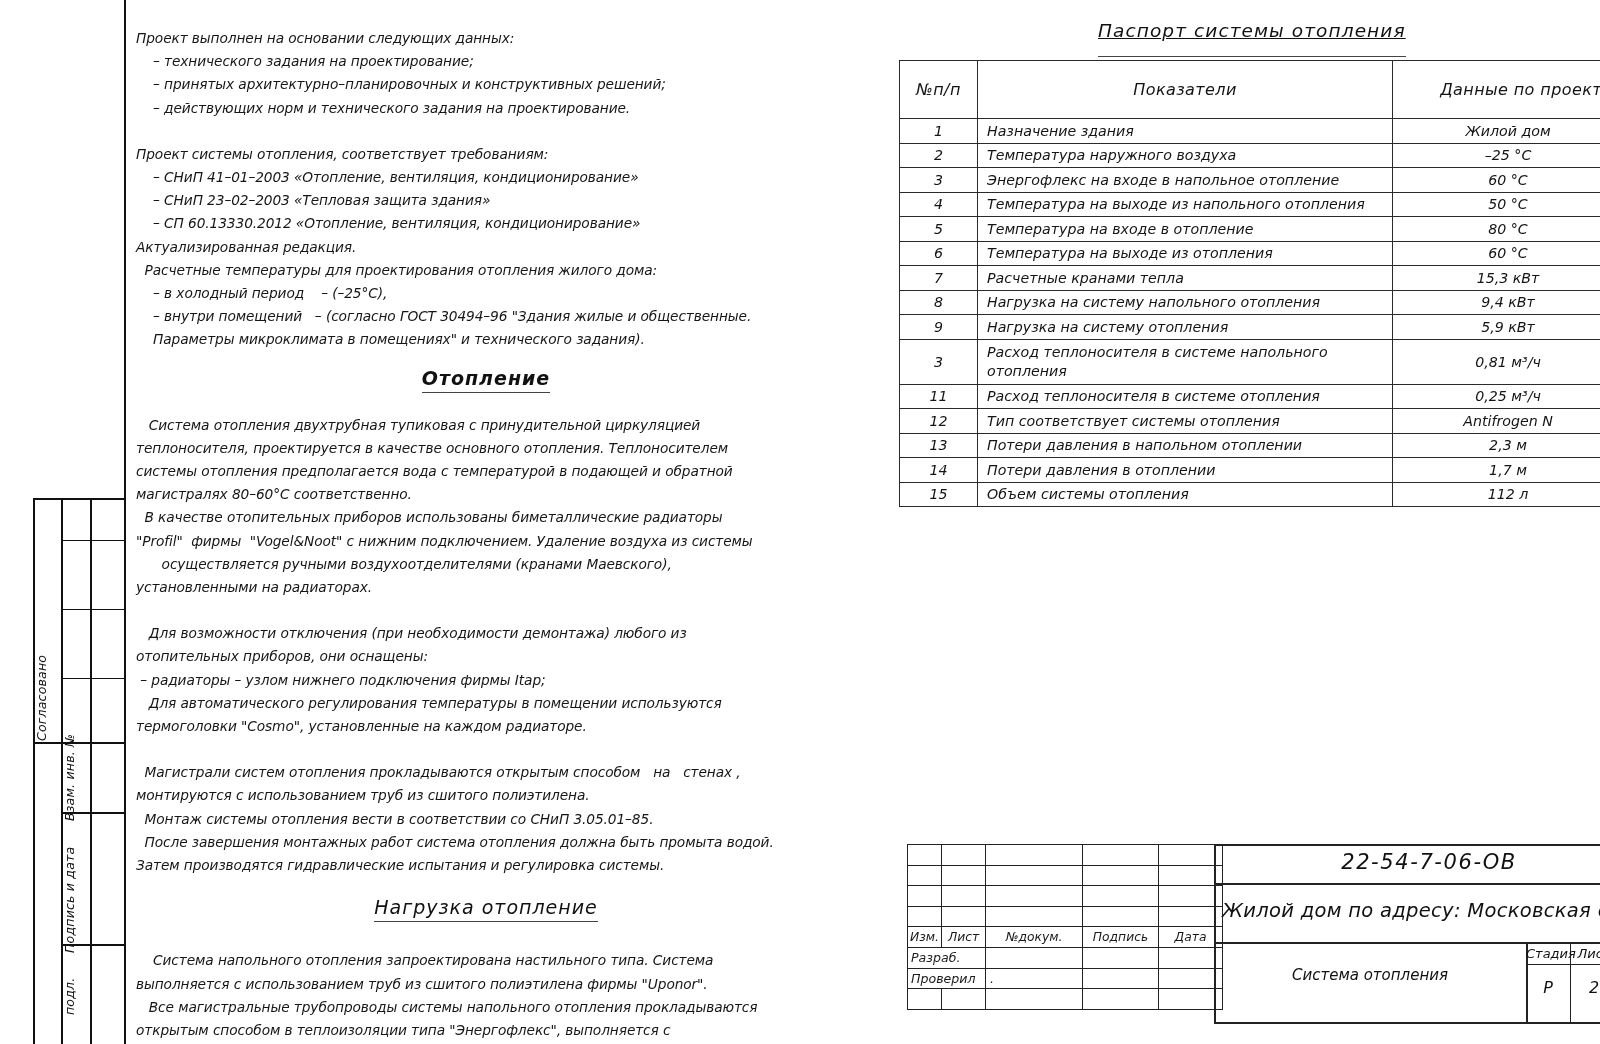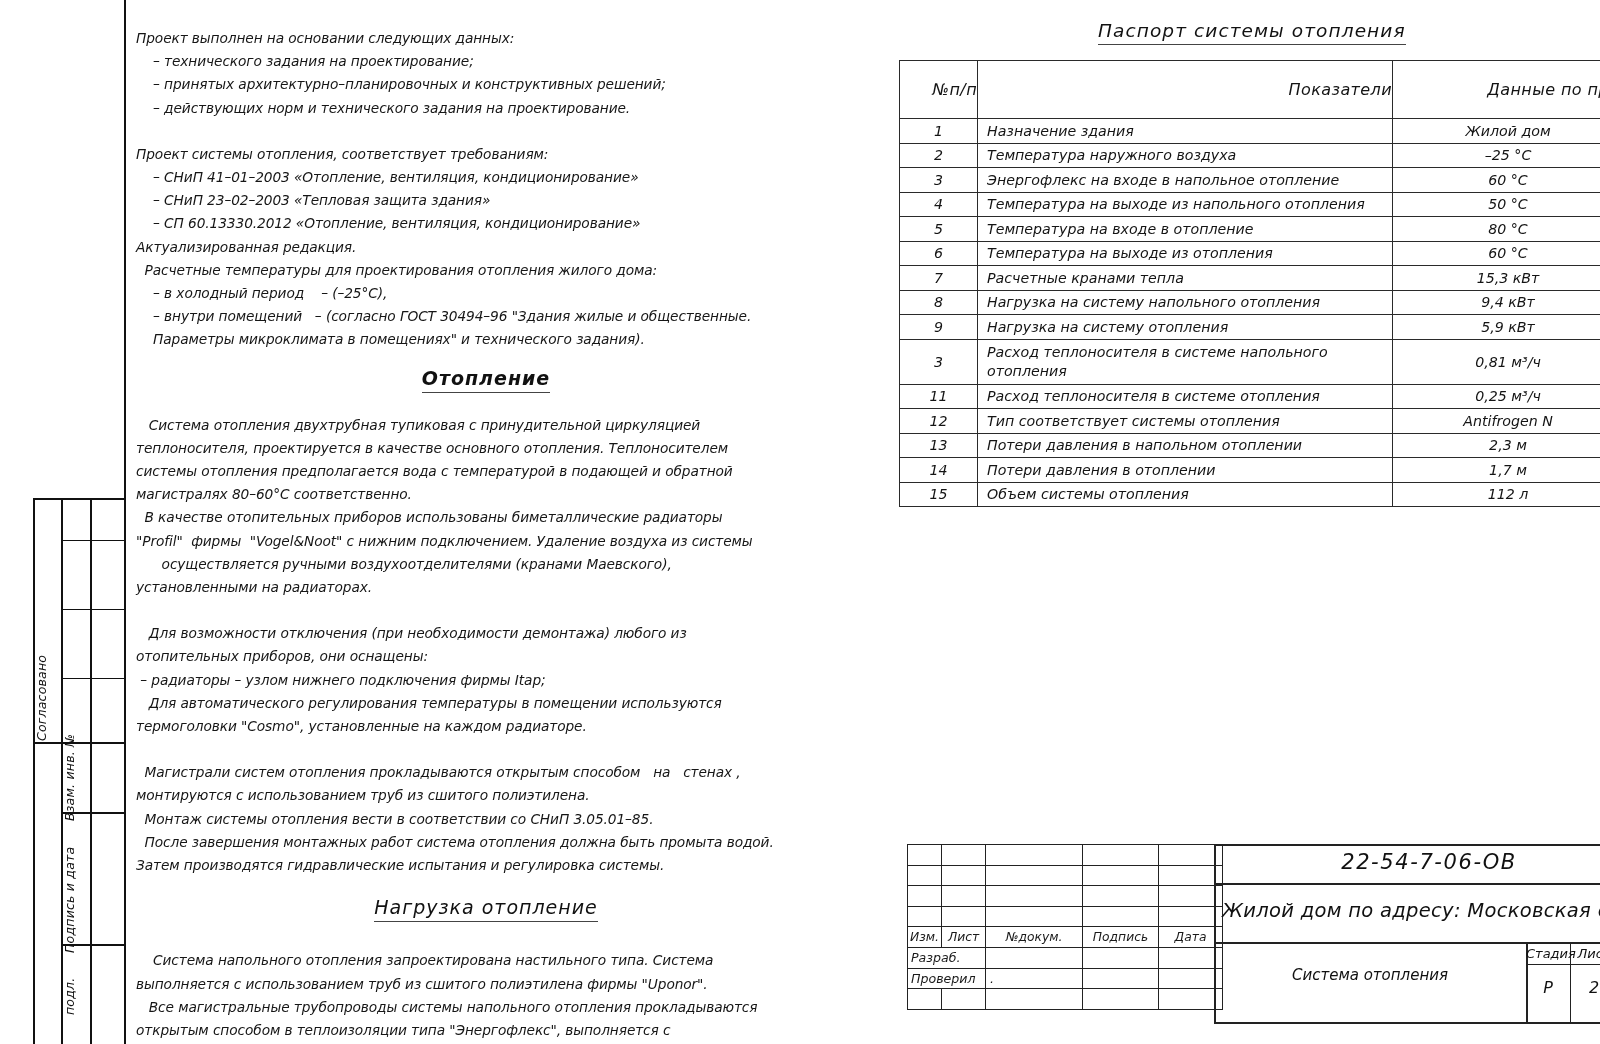--- a/index.html
+++ b/index.html
@@ -85,22 +85,23 @@
     top: 20px;
     font-family: "DejaVu Sans", sans-serif;
     font-style: italic;
     font-size: 18.5px;
     letter-spacing: 1.1px;
     color: #111;
     white-space: nowrap;
   }
   #passport-title span {
     border-bottom: 1.5px solid #444;
-    padding-bottom: 3px;
+    padding-bottom: 15px;
     display: inline-block;
+    text-decoration: underline;
   }
 
   #passport {
     position: absolute;
     left: 899px;
     top: 60px;
     width: 760px;   
     border-collapse: collapse;
     table-layout: fixed;
     font-family: "DejaVu Sans", sans-serif;
@@ -114,21 +115,20 @@
   #passport th, #passport td {
     border: 1.4px solid #2a2a2a;
     padding: 0;
     font-weight: normal;
   }
   #passport thead th {
     height: 57px;
     font-size: 16px;
     font-style: italic;
     letter-spacing: 0.4px;
-    text-align: right;
   }
   #passport tbody td {
     height: 23.5px;
     font-size: 14.2px;
     line-height: 16px;
   }
   #passport td.num {
     text-align: center;
   }
   #passport td.ind {

